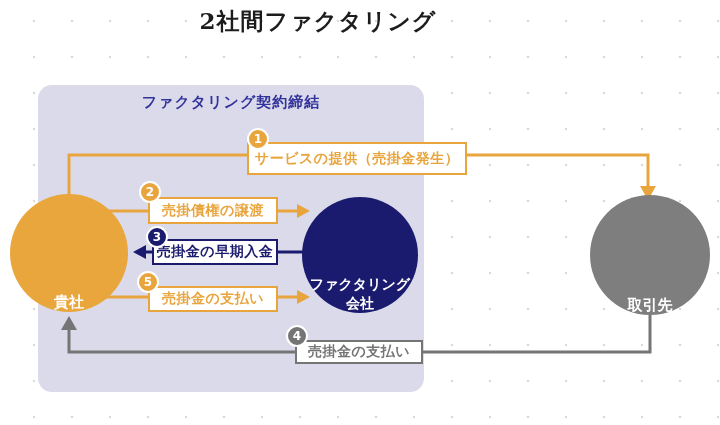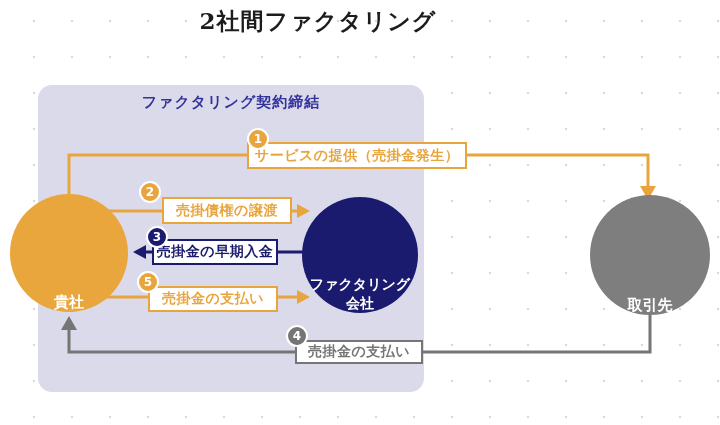--- a/index.html
+++ b/index.html
@@ -79,26 +79,26 @@
   <div class="circle kisha">
     <span>貴社</span>
   </div>
   <div class="circle factoring">
     <span>ファクタリング会社</span>
   </div>
   <div class="circle partner">
     <span>取引先</span>
   </div>
 
-  <div class="step-box orange" style="left:247px;top:142px;width:220px;height:27px;">
+  <div class="step-box orange" style="left:247px;top:142px;width:220px;height:33px;">
     <span>サービスの提供（売掛金発生）</span>
   </div>
   <div class="badge orange" style="left:247px;top:128px;">1</div>
 
-  <div class="step-box orange" style="left:148px;top:197px;width:130px;height:27px;margin-left:14px;">
+  <div class="step-box orange" style="left:148px;top:197px;width:130px;height:27px;">
     <span>売掛債権の譲渡</span>
   </div>
   <div class="badge orange" style="left:139px;top:181px;">2</div>
 
   <div class="step-box navy" style="left:152px;top:239px;width:126px;height:26px;">
     <span>売掛金の早期入金</span>
   </div>
   <div class="badge navy" style="left:146px;top:226px;">3</div>
 
   <div class="step-box orange" style="left:148px;top:286px;width:130px;height:26px;">

